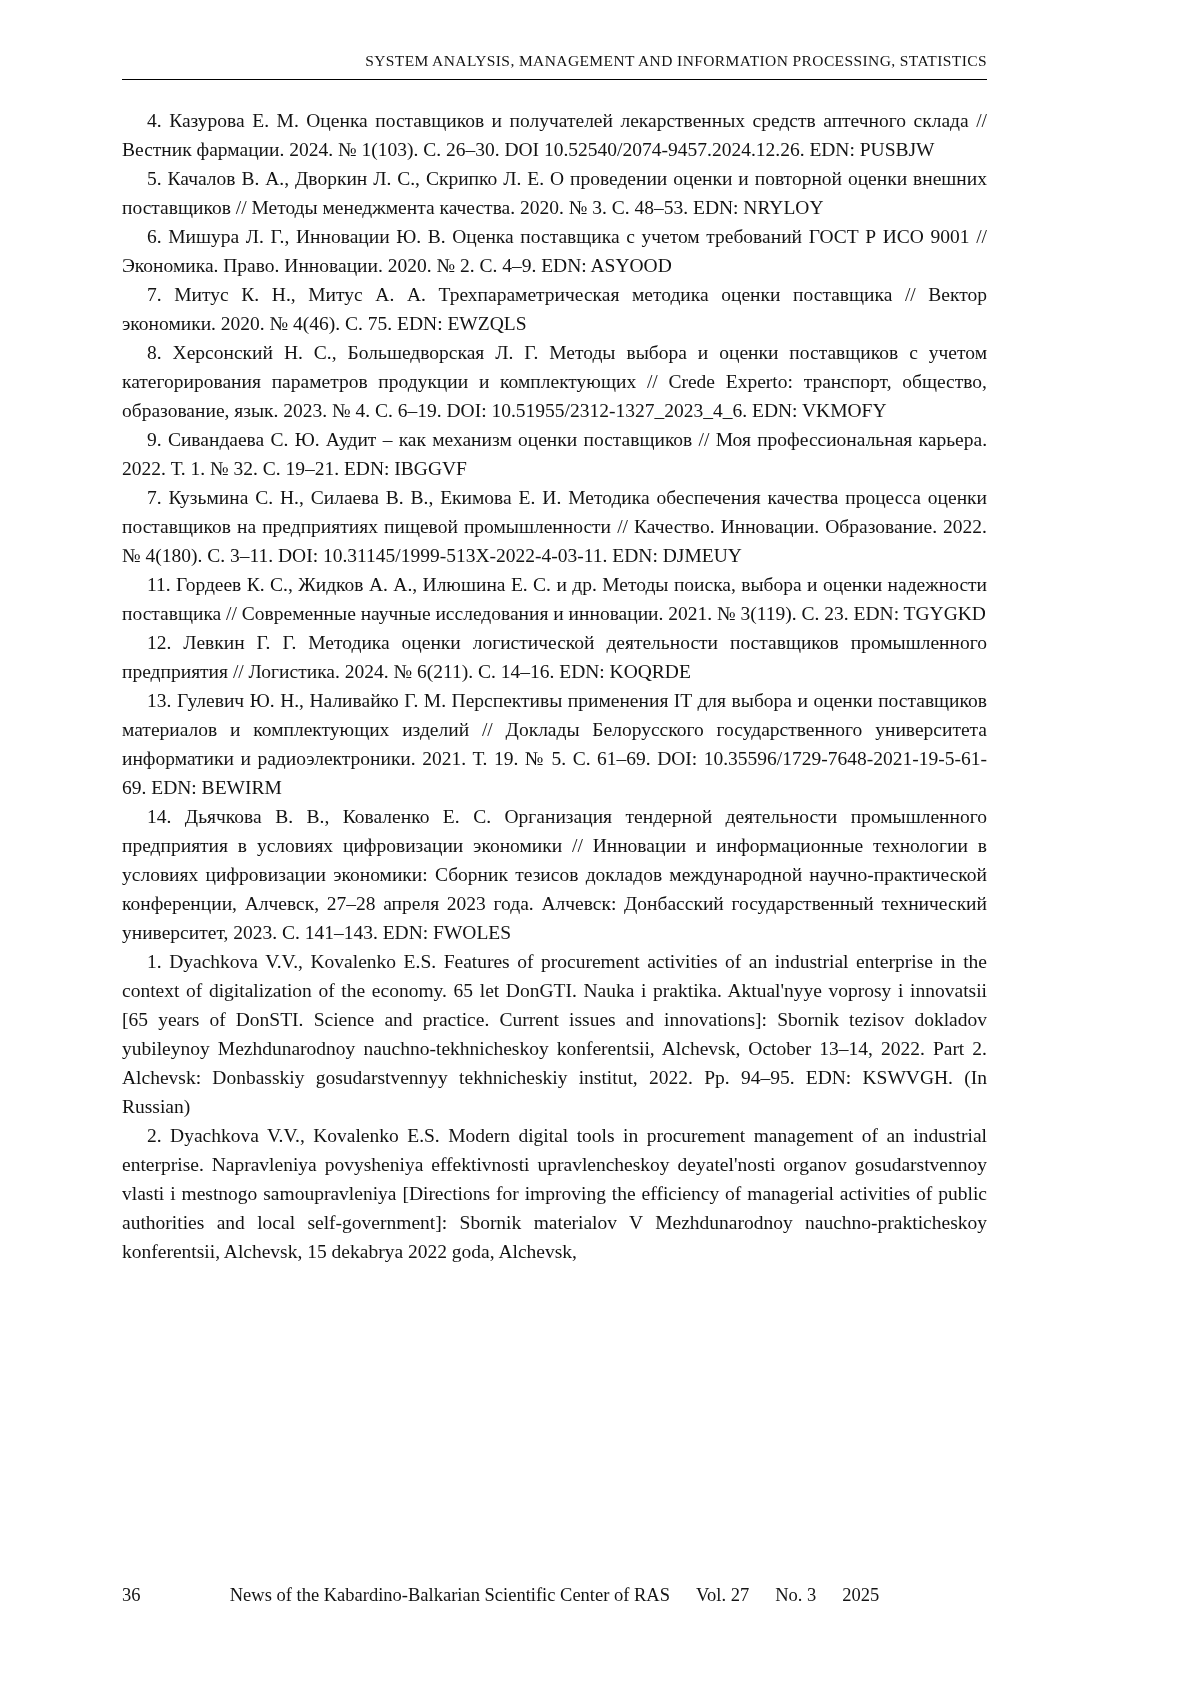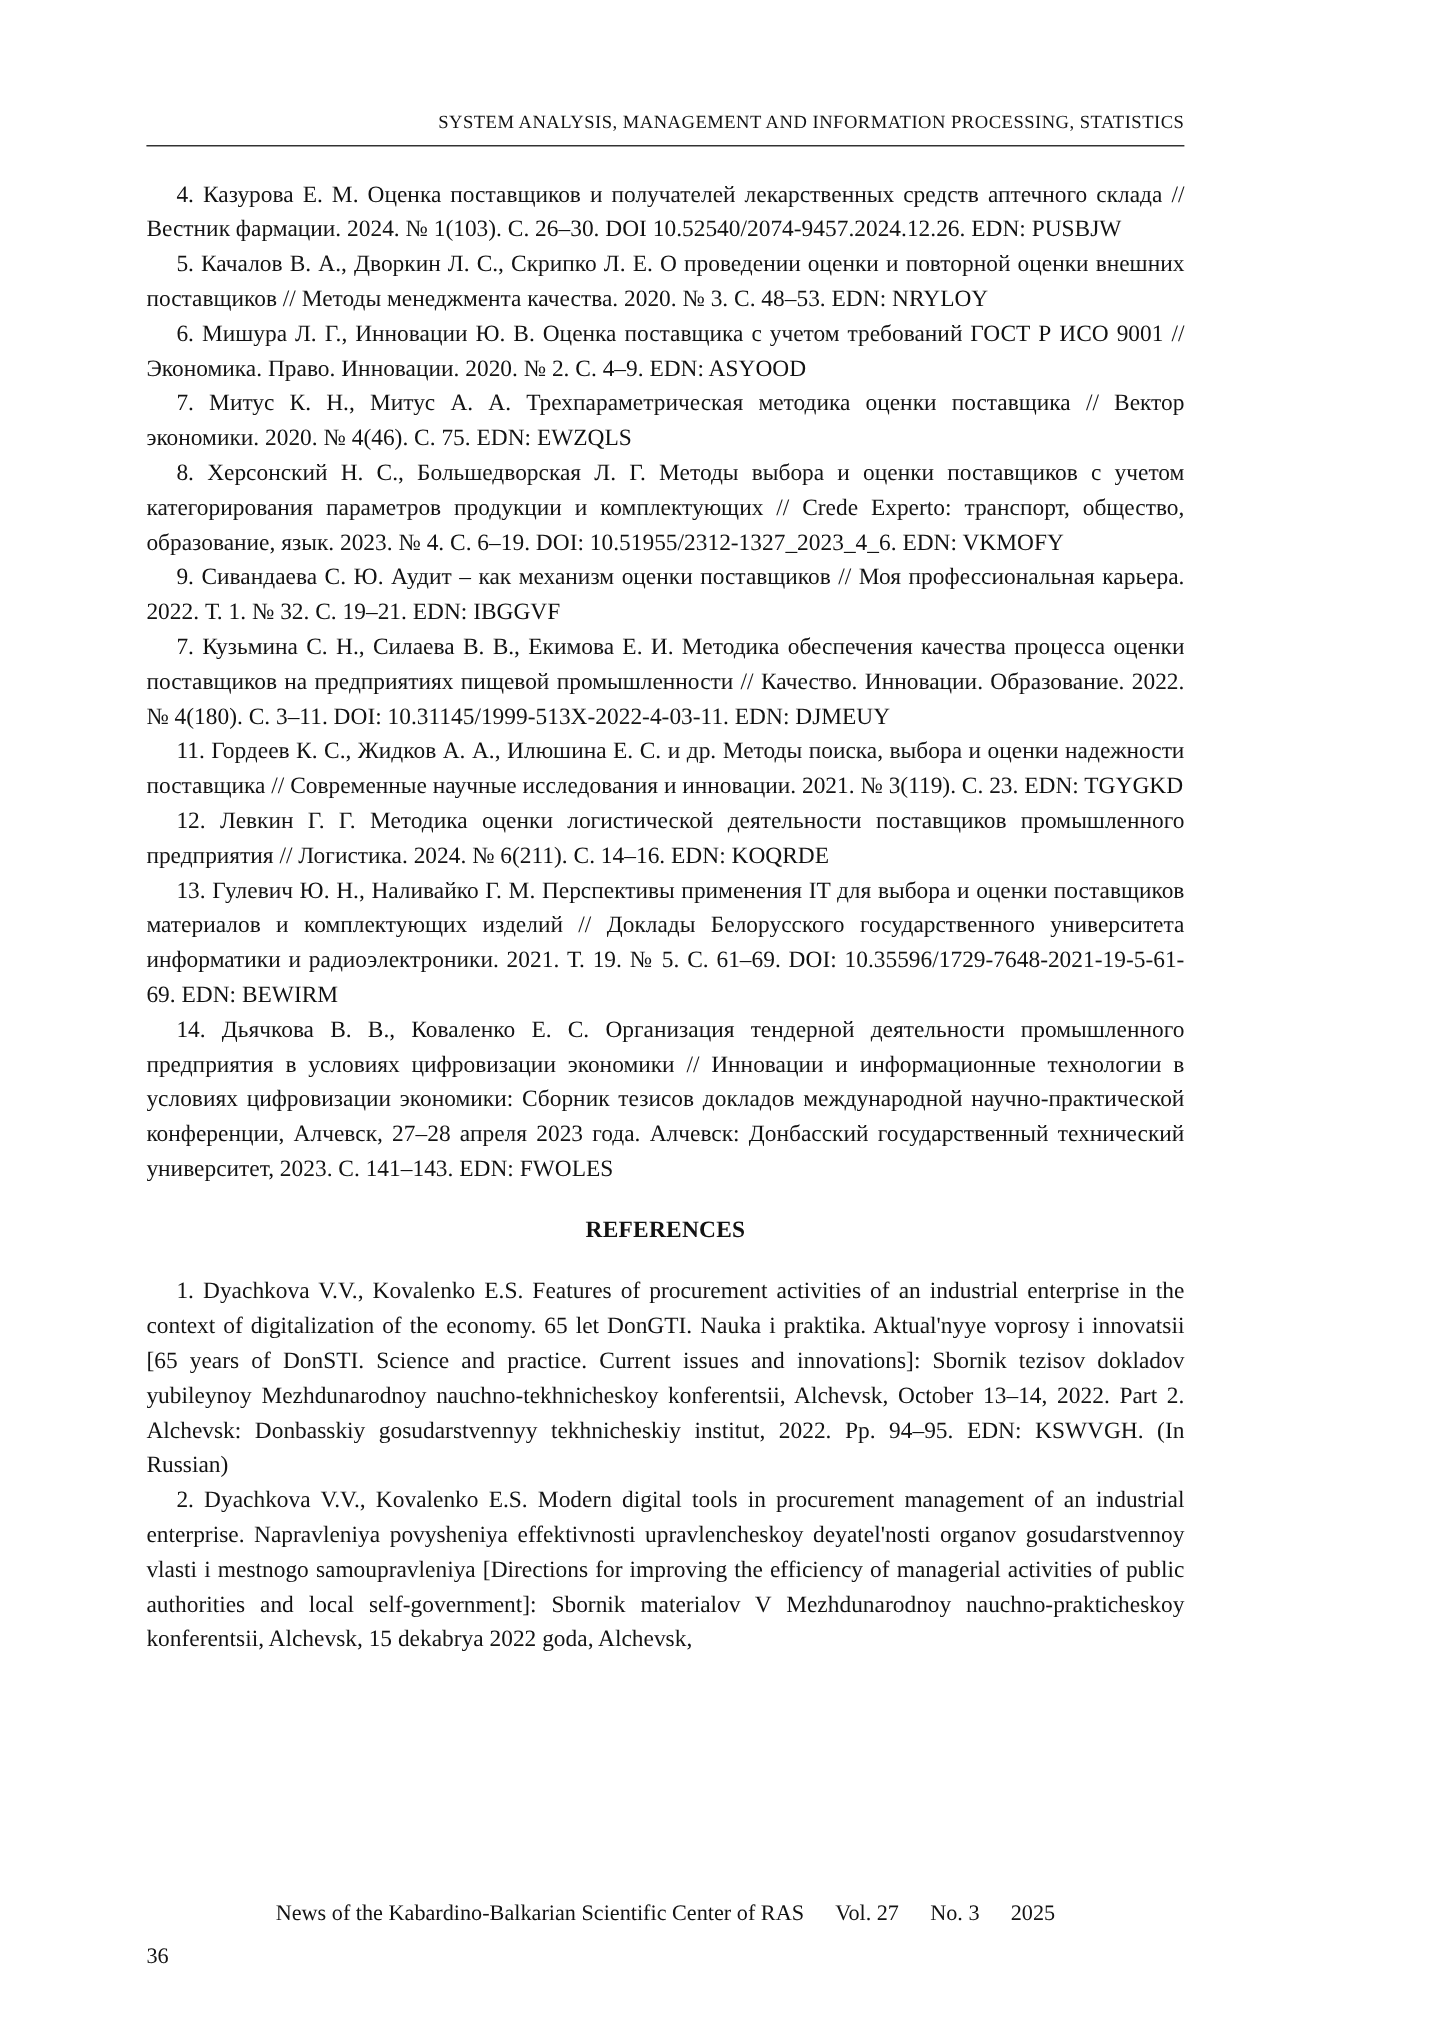--- a/index.html
+++ b/index.html
@@ -9,21 +9,21 @@
     height: 1697px;
     background: #ffffff;
     color: #131313;
     font-family: "Liberation Serif", serif;
     overflow: hidden;
   }
   .page {
     position: relative;
     width: 1200px;
     height: 1697px;
-    padding: 94px 213px 0 122px;
+    padding: 52px 213px 0 122px;
   }
   .running-head {
     font-size: 15.5px;
     letter-spacing: 0.4px;
     text-align: right;
     white-space: nowrap;
     padding-bottom: 9px;
     border-bottom: 1.6px solid #000;
   }
   .body-text {
@@ -43,21 +43,21 @@
     margin: 22px 0;
   }
   .footer {
     position: absolute;
     top: 1583px;
     left: 122px;
     right: 213px;
     font-size: 18.5px;
     line-height: 24px;
   }
-  .page-num { position: absolute; left: 0; top: 0; font-style: normal; margin-top: 36px; }
+  .page-num { position: absolute; left: 0; top: 0; font-style: normal; }
   .footer-center { display: block; text-align: center; }
   .footer-center .gap { margin-left: 26px; }
 </style>
 </head>
 <body>
 
 <div class="page">
 
   <div class="running-head">SYSTEM ANALYSIS, MANAGEMENT AND INFORMATION PROCESSING, STATISTICS</div>
 
@@ -80,21 +80,20 @@
     <p class="ref"><span>11. </span><span class="i">Гордеев К. С., Жидков А. А., Илюшина Е. С. и др.</span><span> Методы поиска, выбора и оценки надежности поставщика // Современные научные исследования и инновации. 2021. № 3(119). С. 23. EDN: TGYGKD</span></p>
 
     <p class="ref"><span>12. </span><span class="i">Левкин Г. Г.</span><span> Методика оценки логистической деятельности поставщиков промышленного предприятия // Логистика. 2024. № 6(211). С. 14–16. EDN: KOQRDE</span></p>
 
     <p class="ref"><span>13. </span><span class="i">Гулевич Ю. Н., Наливайко Г. М.</span><span> Перспективы применения IT для выбора и оценки поставщиков материалов и комплектующих изделий // Доклады Белорусского государственного университета информатики и радиоэлектроники. 2021. Т. 19. № 5. С. 61–69. DOI: 10.35596/1729-7648-2021-19-5-61-69. EDN: BEWIRM</span></p>
 
     <p class="ref"><span>14. </span><span class="i">Дьячкова В. В., Коваленко Е. С.</span><span> Организация тендерной деятельности промышленного предприятия в условиях цифровизации экономики // Инновации и информационные технологии в условиях цифровизации экономики: Сборник тезисов докладов международной научно-практической конференции, Алчевск, 27–28 апреля 2023 года. Алчевск: Донбасский государственный технический университет, 2023. С. 141–143. EDN: FWOLES</span></p>
 
   </div>
 
-  <h2 class="refs-heading">REFERENCES</h2>
 
   <div class="body-text" style="margin-top:0;">
 
     <p class="ref"><span>1. Dyachkova V.V., Kovalenko E.S. Features of procurement activities of an industrial enterprise in the context of digitalization of the economy. </span><span class="i">65 let DonGTI. Nauka i praktika. Aktual'nyye voprosy i innovatsii</span><span> [65 years of DonSTI. Science and practice. Current issues and innovations]: </span><span class="i">Sbornik tezisov dokladov yubileynoy Mezhdunarodnoy nauchno-tekhnicheskoy konferentsii,</span><span> Alchevsk, October 13–14, 2022. Part 2. Alchevsk: Donbasskiy gosudarstvennyy tekhnicheskiy institut, 2022. Pp. 94–95. EDN: KSWVGH. (In Russian)</span></p>
 
     <p class="ref"><span>2. Dyachkova V.V., Kovalenko E.S. Modern digital tools in procurement management of an industrial enterprise. </span><span class="i">Napravleniya povysheniya effektivnosti upravlencheskoy deyatel'nosti organov gosudarstvennoy vlasti i mestnogo samoupravleniya</span><span> [Directions for improving the efficiency of managerial activities of public authorities and local self-government]: </span><span class="i">Sbornik materialov V Mezhdunarodnoy nauchno-prakticheskoy konferentsii,</span><span> Alchevsk, 15 dekabrya 2022 goda, Alchevsk,</span></p>
 
   </div>
 
   <div class="footer">

